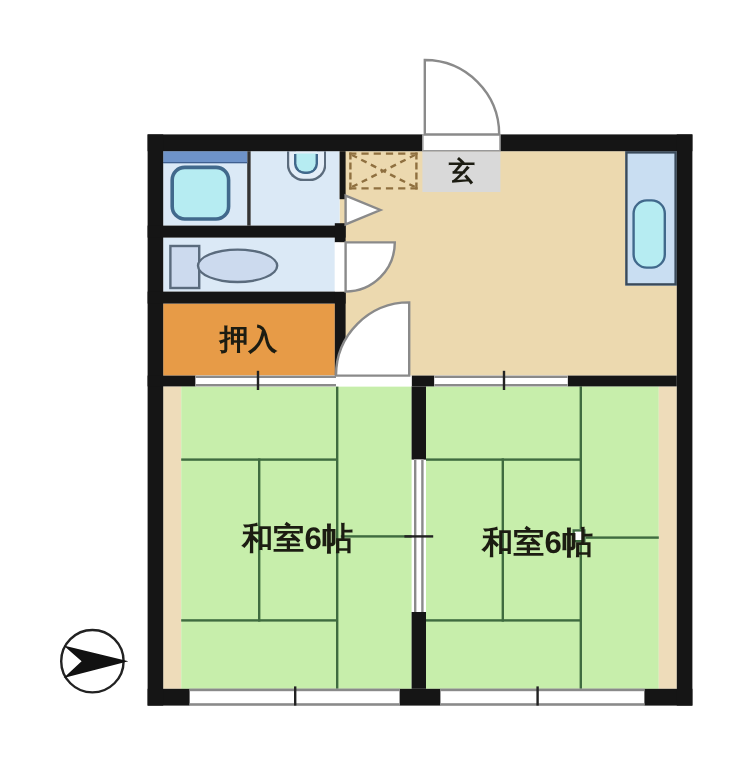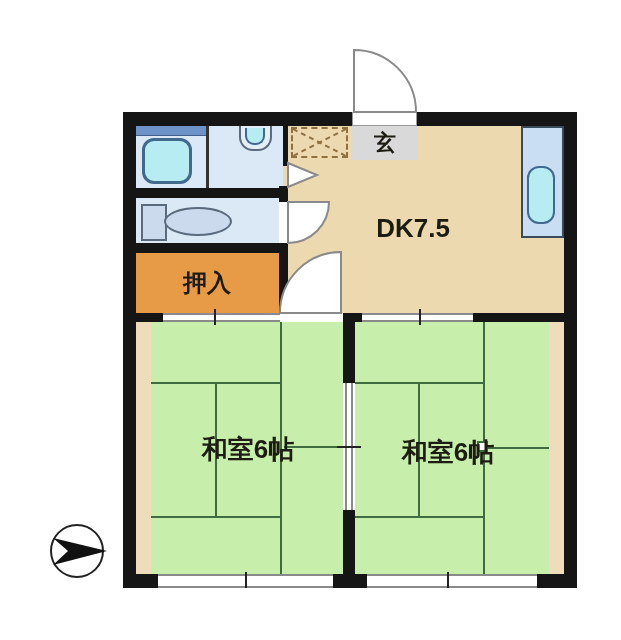--- a/index.html
+++ b/index.html
@@ -99,21 +99,20 @@
   <div class="tick-v" style="left:447px;top:572px;"></div>
 
   <svg class="abs" style="left:0;top:0;width:621px;height:640px;pointer-events:none;" viewBox="0 0 621 640">
     <path d="M354,112 L354,50 A62,62 0 0 1 416,112 Z" fill="#ffffff" stroke="#8a8a8a" stroke-width="2"></path>
     <path d="M288,202 L329,202 A41,41 0 0 1 288,243 Z" fill="#ffffff" stroke="#8a8a8a" stroke-width="2"></path>
     <path d="M341,313 L341,252 A61,61 0 0 0 280,313 Z" fill="#ffffff" stroke="#8a8a8a" stroke-width="2"></path>
     <path d="M288,163 L317,175 L288,187 Z" fill="#ffffff" stroke="#8a8a8a" stroke-width="2"></path>
   </svg>
 
   <div class="label" style="left:385px;top:143px;font-size:22px;">玄</div>
-  <div class="label" style="left:413px;top:228px;font-size:26px;font-weight:600;">DK7.5</div>
   <div class="label" style="left:207px;top:283px;font-size:24px;">押入</div>
   <div class="label" style="left:248px;top:449px;font-size:26px;">和室6帖</div>
   <div class="label" style="left:448px;top:452px;font-size:26px;">和室6帖</div>
 
   <svg class="abs" style="left:48px;top:522px;width:62px;height:60px;" viewBox="0 0 62 60">
     <circle cx="29" cy="29" r="26" fill="#ffffff" stroke="#222" stroke-width="2"></circle>
     <path d="M5,16 L59,29 L5,43 L20,29 Z" fill="#111111"></path>
   </svg>
 
 </div>

